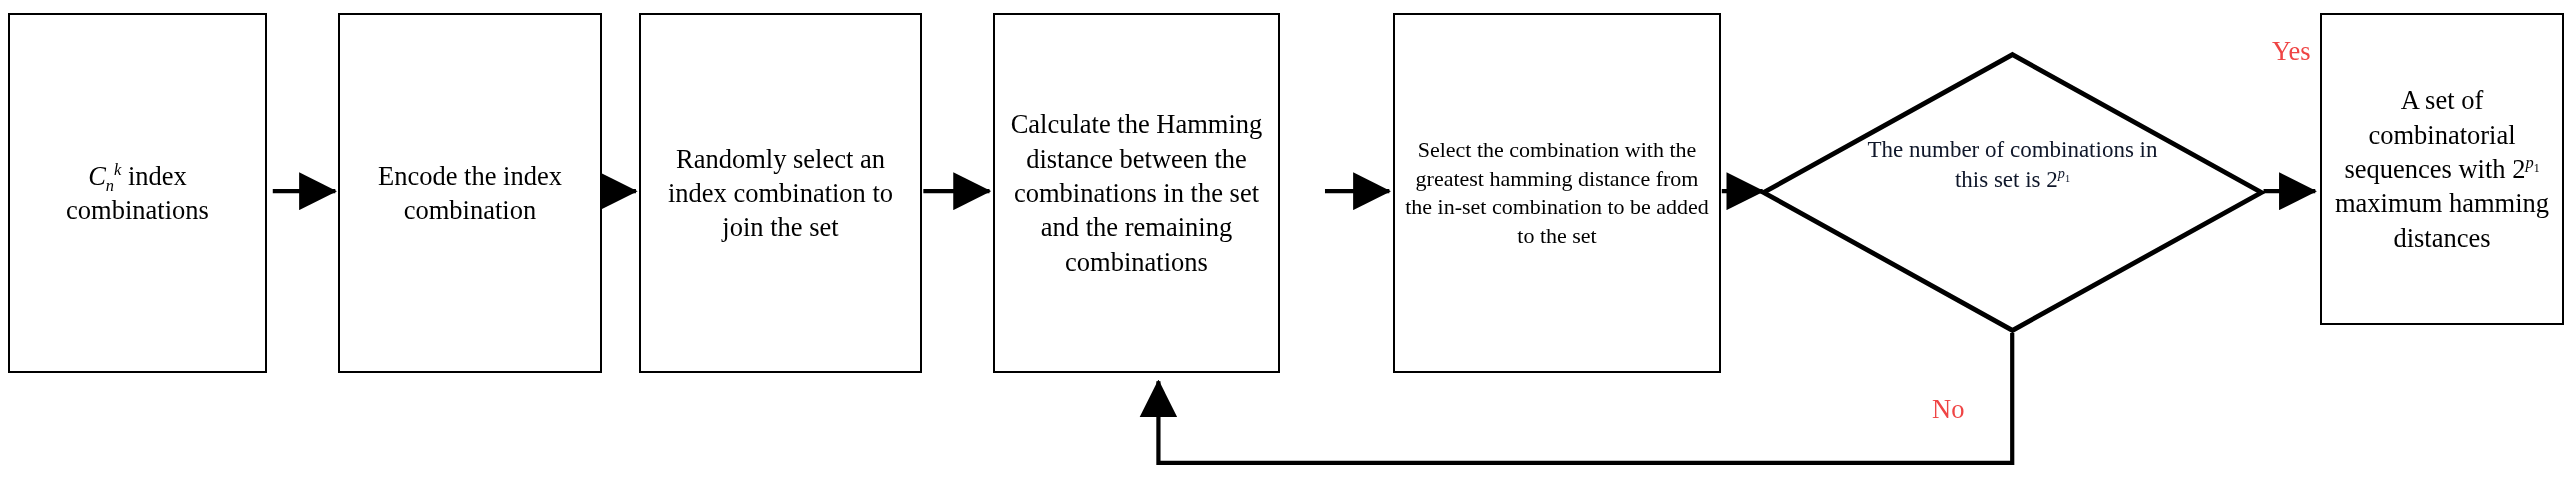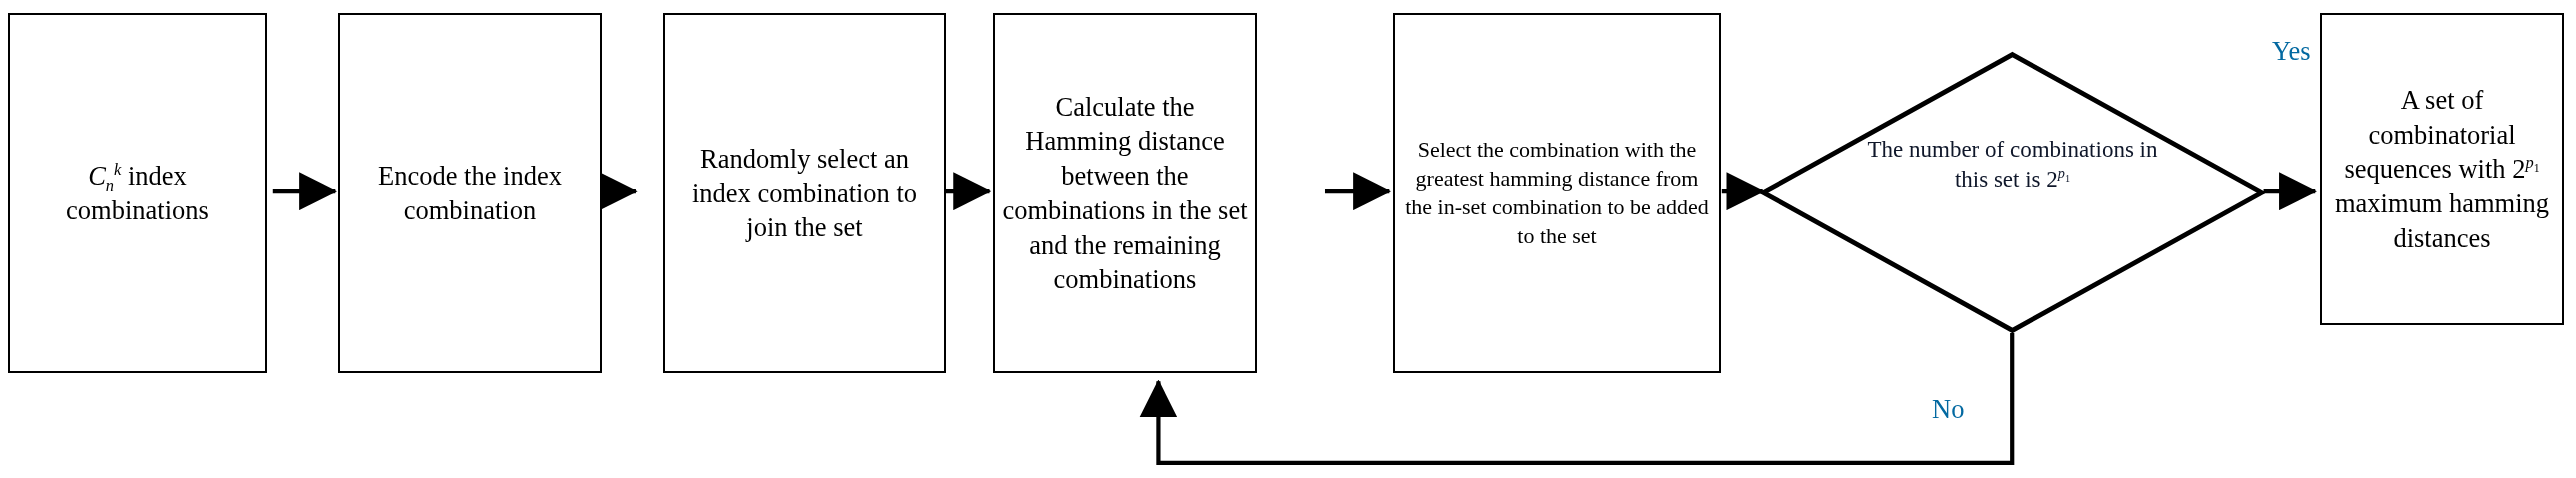--- a/index.html
+++ b/index.html
@@ -29,22 +29,22 @@
     padding: 3.6px 6px;
   }
   .node .txt {
     display: block;
     width: 100%;
     text-align: center;
   }
   
   #box1 { left: 8px;   top: 13.2px; width: 259px; height: 360px; font-size: 26.5px; }
   #box2 { left: 338px;  top: 13.2px; width: 264px; height: 360px; font-size: 26.5px; }
-  #box3 { left: 639px; top: 13.2px; width: 283px; height: 360px; font-size: 26.5px; margin-left: 24px; }
-  #box4 { left: 993px; top: 13.2px; width: 264px; height: 360px; font-size: 26.5px; }
+  #box3 { left: 639px; top: 13.2px; width: 283px; height: 360px; font-size: 26.5px; }
+  #box4 { left: 993px; top: 13.2px; width: 287px; height: 360px; font-size: 26.5px; }
   #box5 { left: 1393px; top: 13.2px; width: 328px; height: 360px; font-size: 22px; }
   #box7 { left: 2320px; top: 13.2px; width: 244px; height: 312px; font-size: 26.5px; }
 
   
   #diamond-wrap {
     position: absolute;
     left: 1760px;
     top: 51px;
     width: 505px;
     height: 283px;
@@ -68,21 +68,21 @@
 
   sup.sup { font-size: 0.62em; vertical-align: super; line-height: 0; font-style: italic; }
   sub.sub { font-size: 0.62em; vertical-align: sub; line-height: 0; font-style: italic; }
   sup.sup sub.sub { font-size: 0.72em; font-style: normal; }
   i.var { font-style: italic; }
 
   
   .edge-label {
     position: absolute;
     font-size: 26.5px;
-    color: #0369a1;
+    color: #ef4444;
     white-space: nowrap;
   }
   #label-yes { left: 2272px; top: 36px; }
   #label-no  { left: 1932px; top: 394px; text-align: center; }
 
   
   #edges {
     position: absolute;
     left: 0;
     top: 0;

